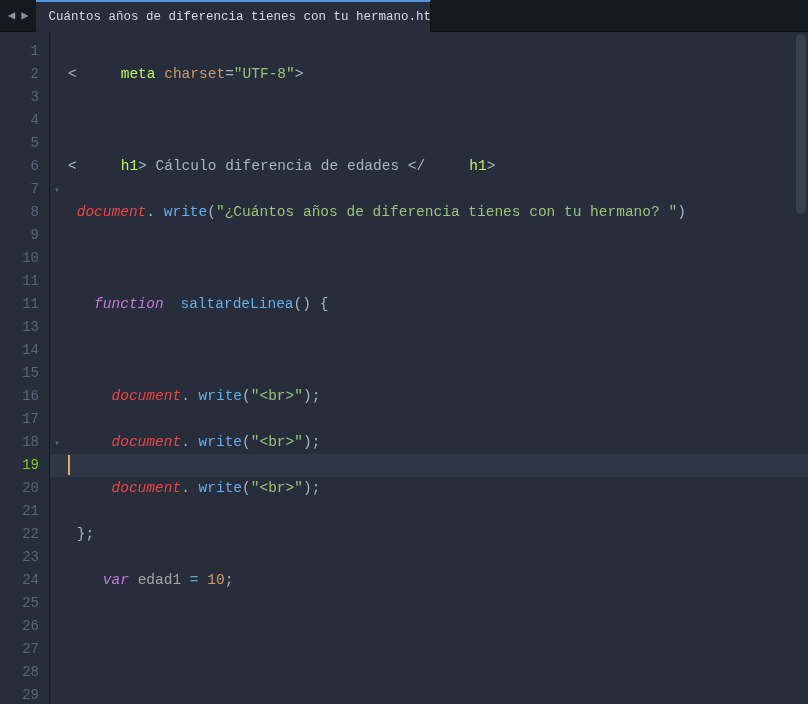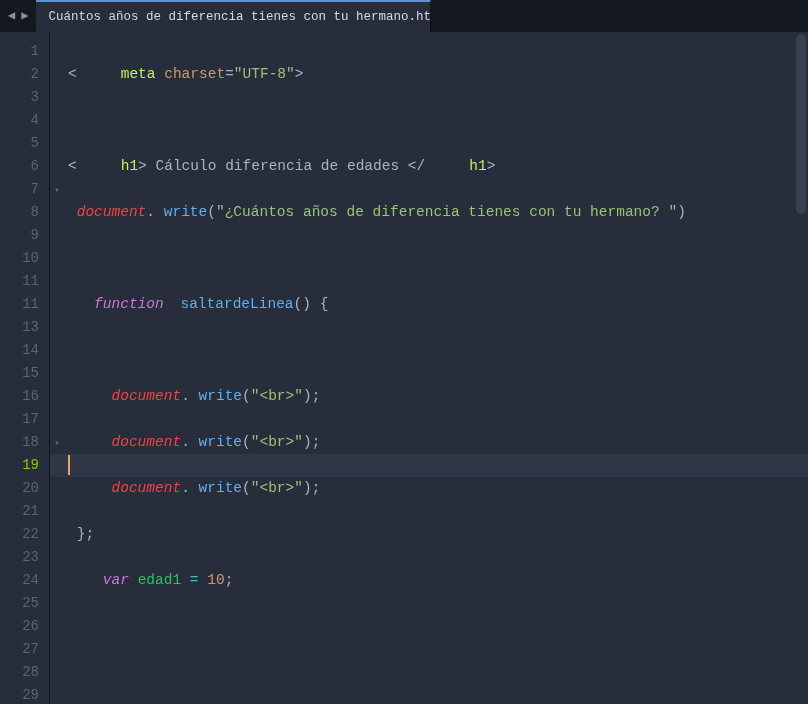--- a/index.html
+++ b/index.html
@@ -118,21 +118,21 @@
   white-space: pre;
 }
 .tag    { color: #bef264; padding-left: 44px; }
 .attr   { color: #d19a66; }
 .punct  { color: #abb2bf; }
 .str    { color: #98c379; }
 .kw     { color: #c678dd; font-style: italic; }
 .fn     { color: #61afef; margin-left: 8px; }
 .fn2    { color: #61afef; }
 .obj    { color: #ef4444; font-style: italic; }
-.var    { color: #22c55e; }
+.var    { color: #a3a3a3; }
 .num    { color: #d19a66; }
 .op     { color: #56b6c2; }
 .plain  { color: #abb2bf; }
 .scrollbar-v {
   position: absolute;
   right: 2px;
   top: 2px;
   width: 10px;
   height: 180px;
   background: #4a5264;

